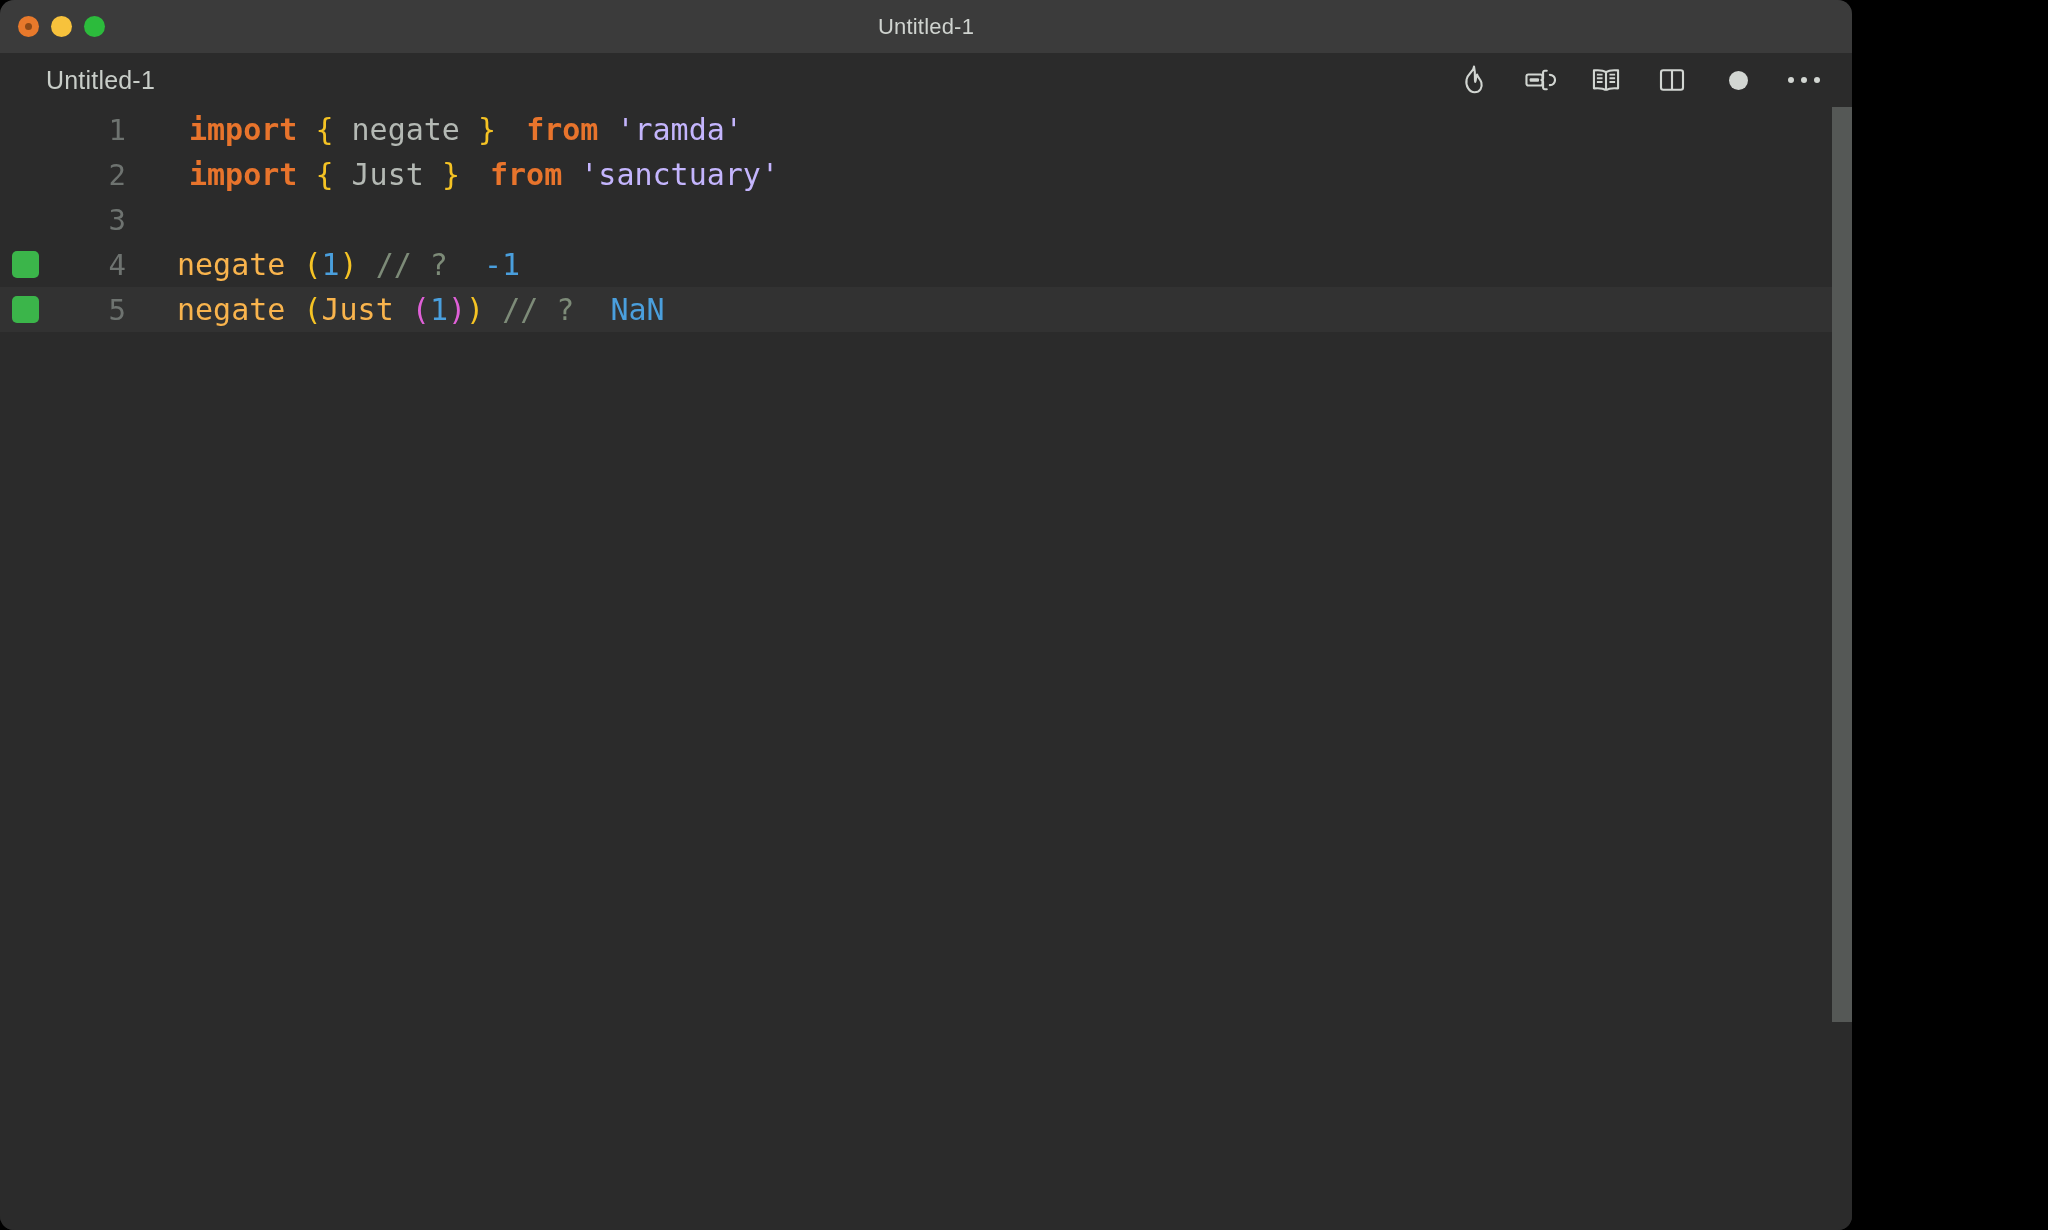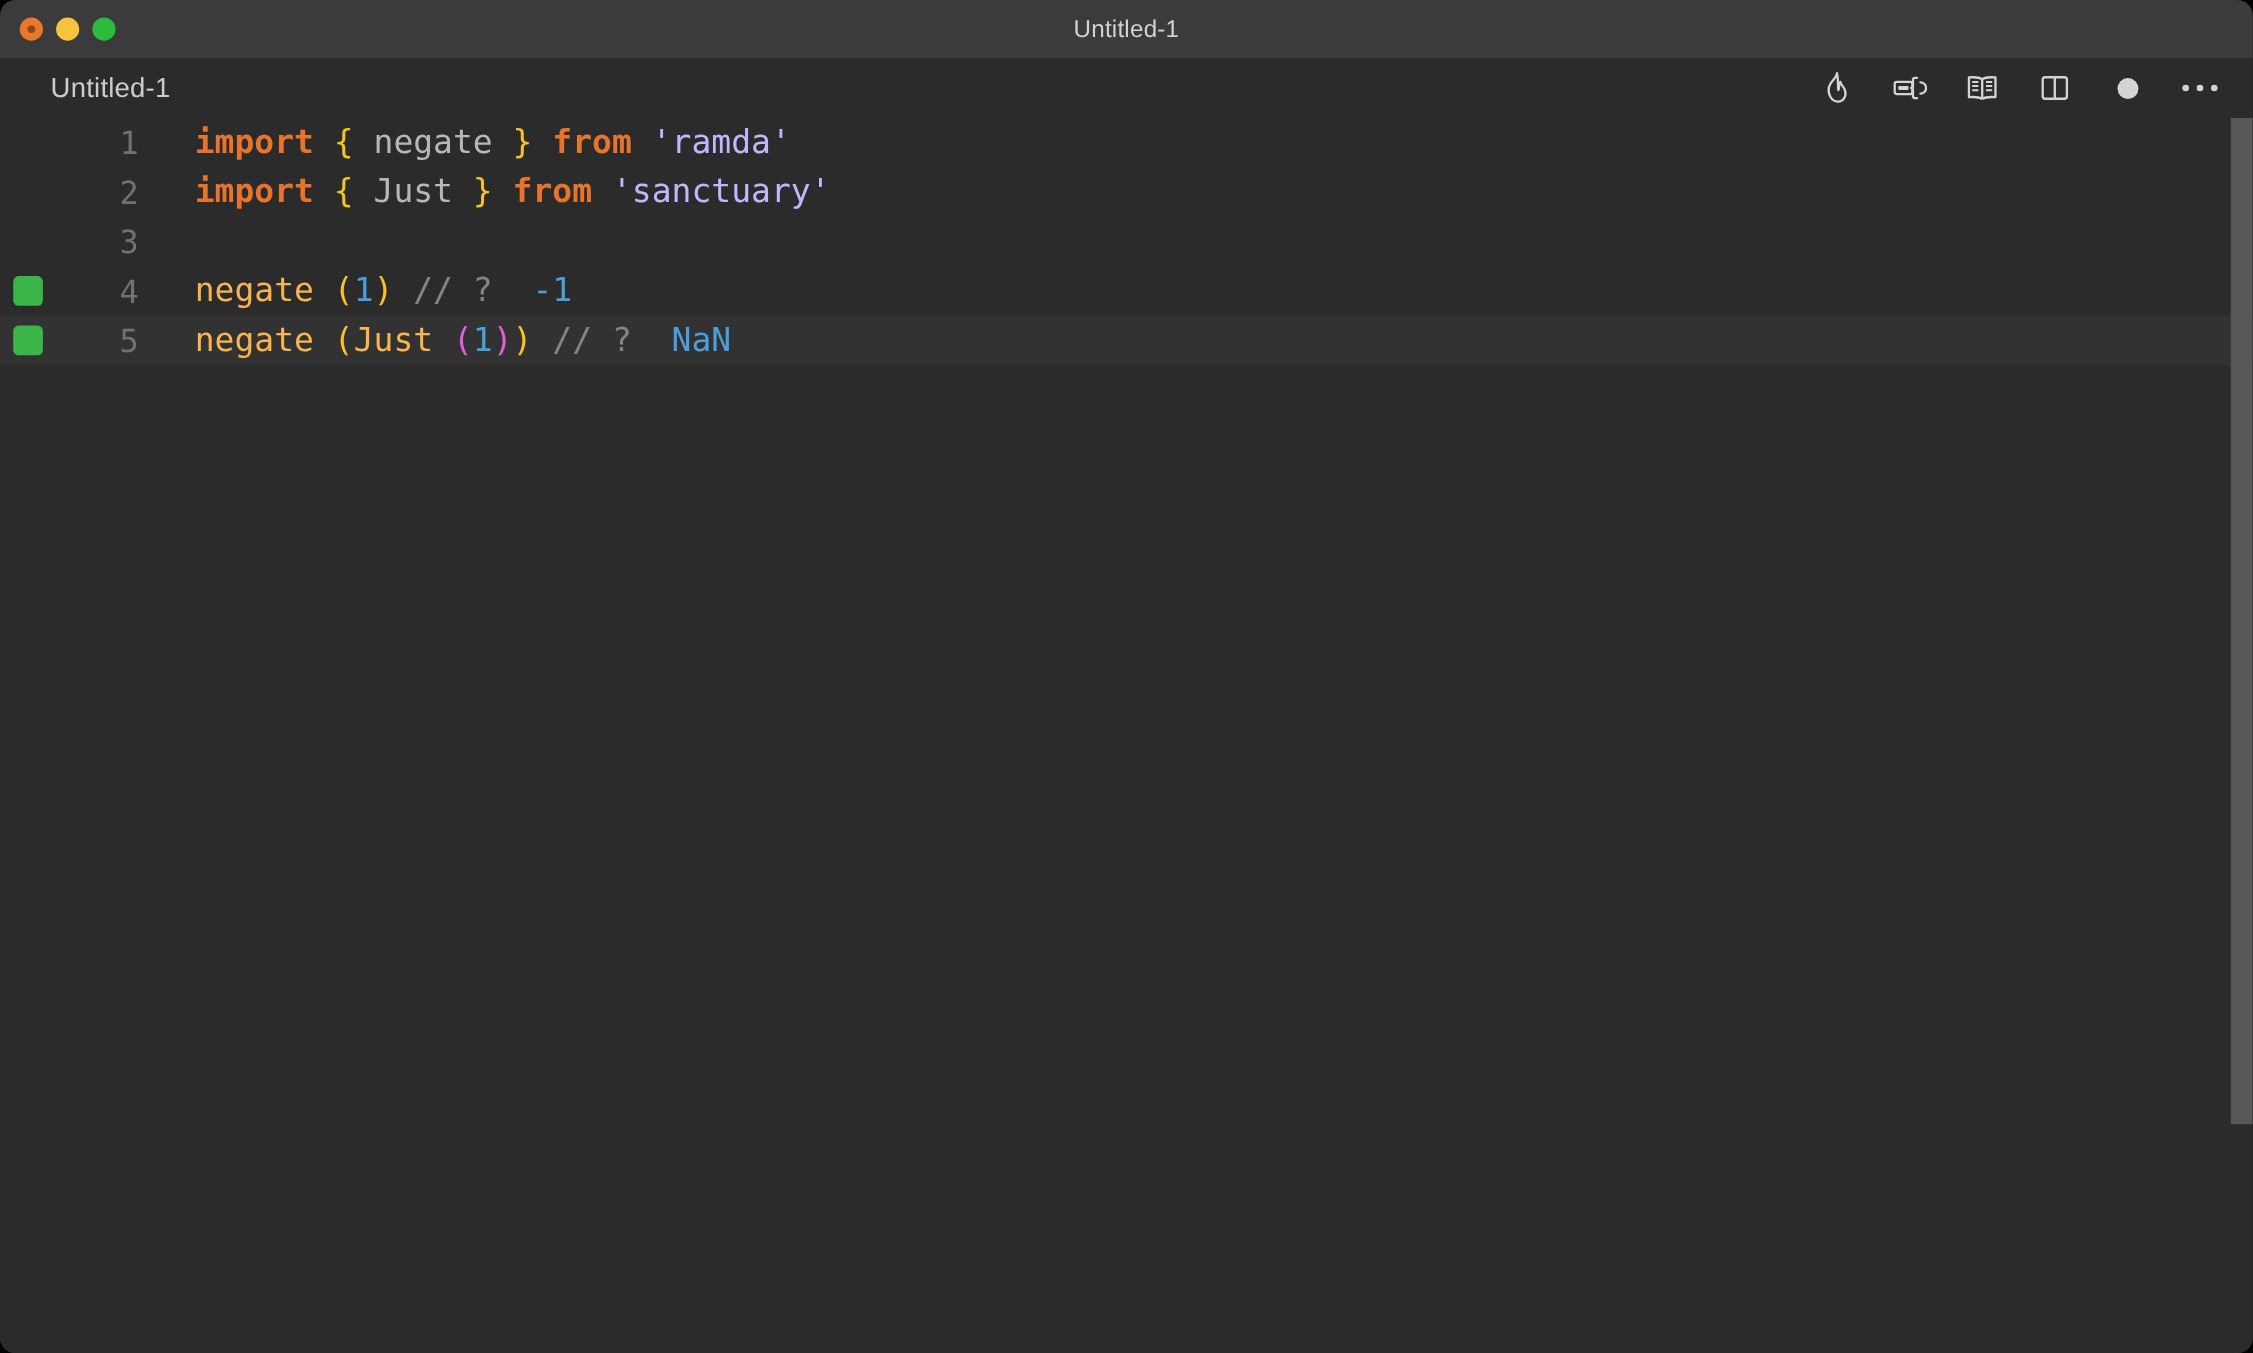--- a/index.html
+++ b/index.html
@@ -13,21 +13,21 @@
   body {
     font-family: "Liberation Sans", sans-serif;
     -webkit-font-smoothing: antialiased;
   }
 
   
   .window {
     position: absolute;
     left: 0;
     top: 0;
-    width: 2048px;
+    width: 1852px;
     height: 1230px;
     background: #2b2b2b;
     border-radius: 14px 14px 14px 14px;
     overflow: hidden;
   }
 
   
   .titlebar {
     position: relative;
     height: 53px;
@@ -162,21 +162,21 @@
     box-sizing: border-box;
     color: #6e7370;
     font-family: "DejaVu Sans Mono", monospace;
     font-size: 29px;
   }
   .code-text {
     padding-left: 51px;
   }
 
   
-  .t-keyword  { color: #e8742c; font-weight: bold; }
+  .t-keyword  { color: #e8742c; font-weight: bold; margin-left: 12px; }
   .t-brace    { color: #f5c324; }
   .t-paren    { color: #f5c324; }
   .t-paren2   { color: #e060d8; }
   .t-ident    { color: #b4b9b4; }
   .t-string   { color: #c4b5fd; }
   .t-fn       { color: #f9b44d; }
   .t-num      { color: #4a9fdd; }
   .t-comment  { color: #7d8b78; }
   .t-result   { color: #4a9fdd; }
 

